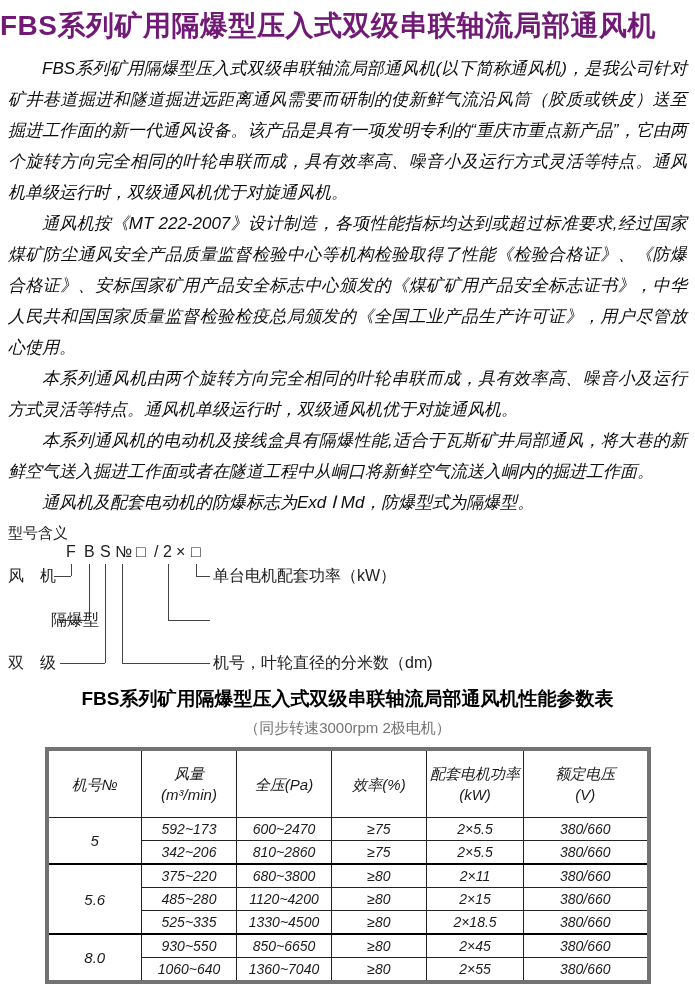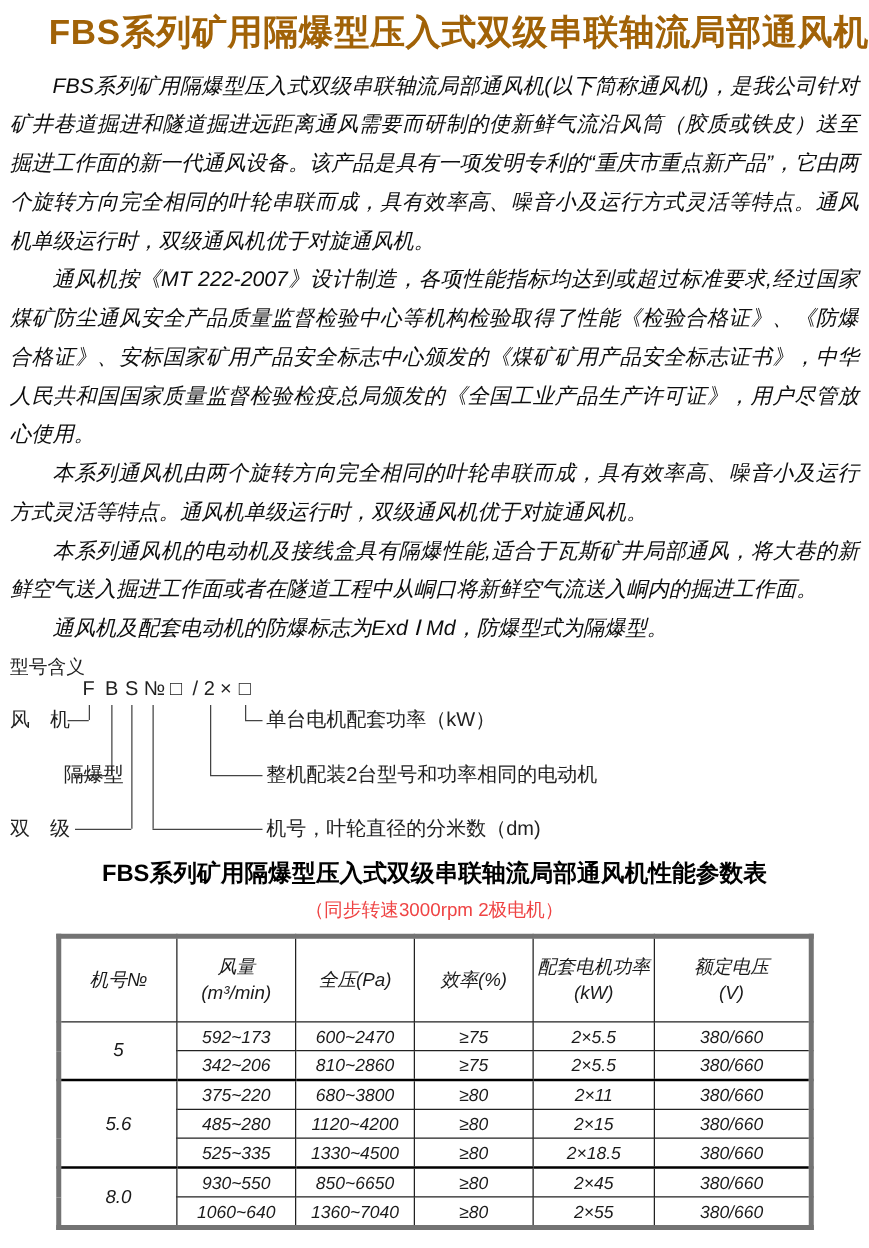--- a/index.html
+++ b/index.html
@@ -5,23 +5,22 @@
   html,body { margin:0; padding:0; }
   body {
     width:695px; height:998px; overflow:hidden;
     background:#fff; color:#111;
     font-family:"Liberation Sans", sans-serif;
   }
   .doc { width:695px; height:998px; position:relative; }
 
   h1.page-title {
     margin:0; padding-top:7px;
-    font-size:28px; font-weight:700; text-align:right; letter-spacing:0.5px;
-    color:#a16207;
-    padding-left:12px;
+    font-size:28px; font-weight:700; text-align:left; letter-spacing:0.5px;
+    color:#701a75;
   }
 
   .body-text { margin:8px 8px 0 8px; }
   .body-text p {
     margin:0; text-indent:2em;
     font-size:17px; line-height:31px; text-align:justify;
     color:#0d0d0d;
     font-style:italic;
   }
 
@@ -29,21 +28,21 @@
   .model-diagram { position:relative; height:148px; margin:6px 0 0 8px; font-size:16px; color:#222;text-align:center; }
   .dg-heading { position:absolute; left:0; top:0; font-size:15px; }
   .dg-char { position:absolute; top:20px; font-size:16px; line-height:16px; }
   .vline { position:absolute; width:0; border-left:1px solid #444; }
   .hline { position:absolute; height:0; border-top:1px solid #444; }
   .dg-left  { position:absolute; left:0;   white-space:nowrap; }
   .dg-right { position:absolute; left:205px; white-space:nowrap; }
 
   
   .perf h2 { margin:14px 0 0; text-align:center; font-size:19px; font-weight:700; color:#000; }
-  .perf .subtitle { text-align:center; font-size:15px; margin:7px 0 9px; color:#ef4444; }
+  .perf .subtitle { text-align:center; font-size:15px; margin:7px 0 9px; color:#737373; }
   table.perf-table {
     margin:0 auto; border-collapse:collapse; width:602px; table-layout:fixed;
     border:4px solid #737373;
     font-style:italic;
   }
   .perf-table th, .perf-table td {
     border:1px solid #222; text-align:center; padding:0; color:#1a1a1a;
   }
   .perf-table th { height:66px; font-weight:400; font-size:15px; line-height:21px; }
   .perf-table td { height:22px; font-size:14px; }
@@ -90,21 +89,20 @@
     <div class="hline" style="left:52px;  top:96px;  width:29px;"></div>
     <div class="hline" style="left:52px;  top:139px; width:45px;"></div>
     <div class="hline" style="left:188px; top:52px;  width:14px;"></div>
     <div class="hline" style="left:160px; top:96px;  width:42px;"></div>
     <div class="hline" style="left:114px; top:139px; width:88px;"></div>
 
     <div class="dg-left" style="top:42px;">风　机</div>
     <div class="dg-left" style="top:86px;padding-left:43px;">隔爆型</div>
     <div class="dg-left" style="top:129px;">双　级</div>
     <div class="dg-right" style="top:42px;">单台电机配套功率（kW）</div>
-    <div class="dg-right" style="top:86px;">整机配装2台型号和功率相同的电动机</div>
     <div class="dg-right" style="top:129px;">机号，叶轮直径的分米数（dm)</div>
   </div>
 
   <section class="perf">
     <h2>FBS系列矿用隔爆型压入式双级串联轴流局部通风机性能参数表</h2>
     <div class="subtitle">（同步转速3000rpm  2极电机）</div>
 
     <table class="perf-table">
       <colgroup>
         <col style="width:95px">

